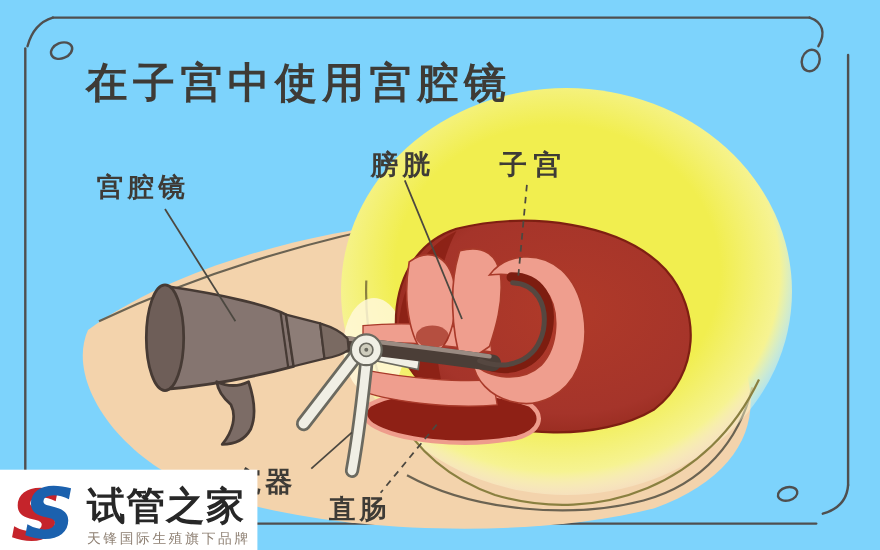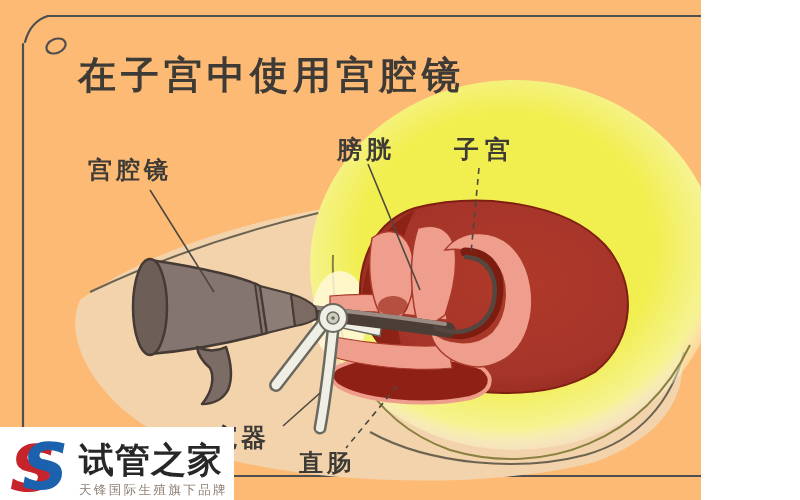--- a/index.html
+++ b/index.html
@@ -1,16 +1,16 @@
 <!DOCTYPE html>
 <html><head>
 <meta charset="utf-8">
 <style>
   html,body{margin:0;padding:0;background:#ffffff;}
-  #stage{position:relative;width:701px;height:500px;background:#fdba74;overflow:hidden;
+  #stage{position:relative;width:800px;height:500px;background:#7dd3fc;overflow:hidden;
          font-family:"DejaVu Sans",sans-serif;}
   svg{position:absolute;left:0;top:0;}
   text{font-family:"DejaVu Sans",sans-serif;}
   .hand{fill:#3e3b36;font-weight:bold;}
   .brandfont{font-family:"DejaVu Serif",serif;}
 </style>
 </head>
 <body>
 
 <div id="stage">

